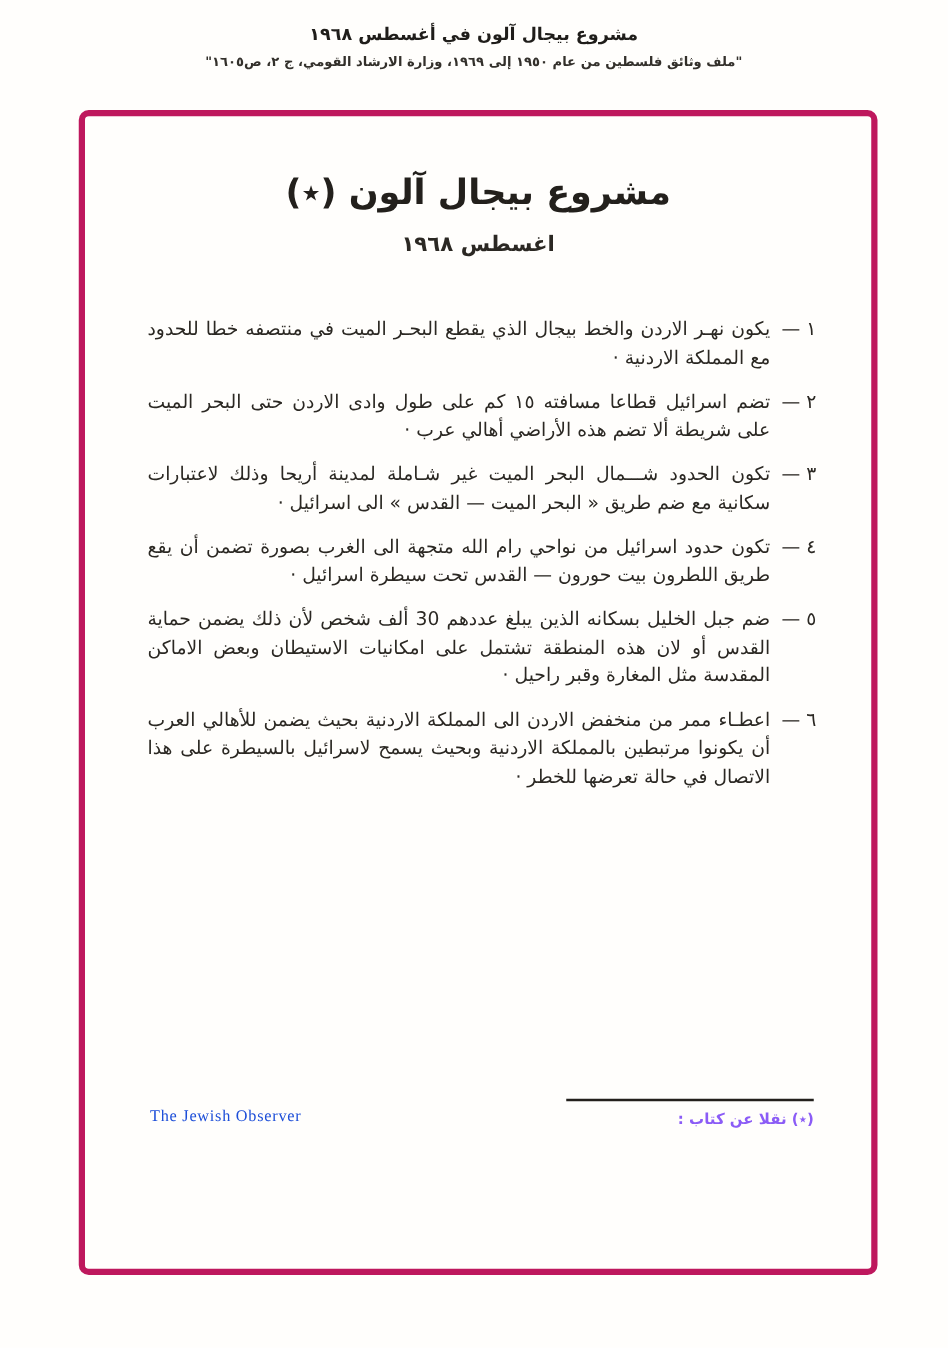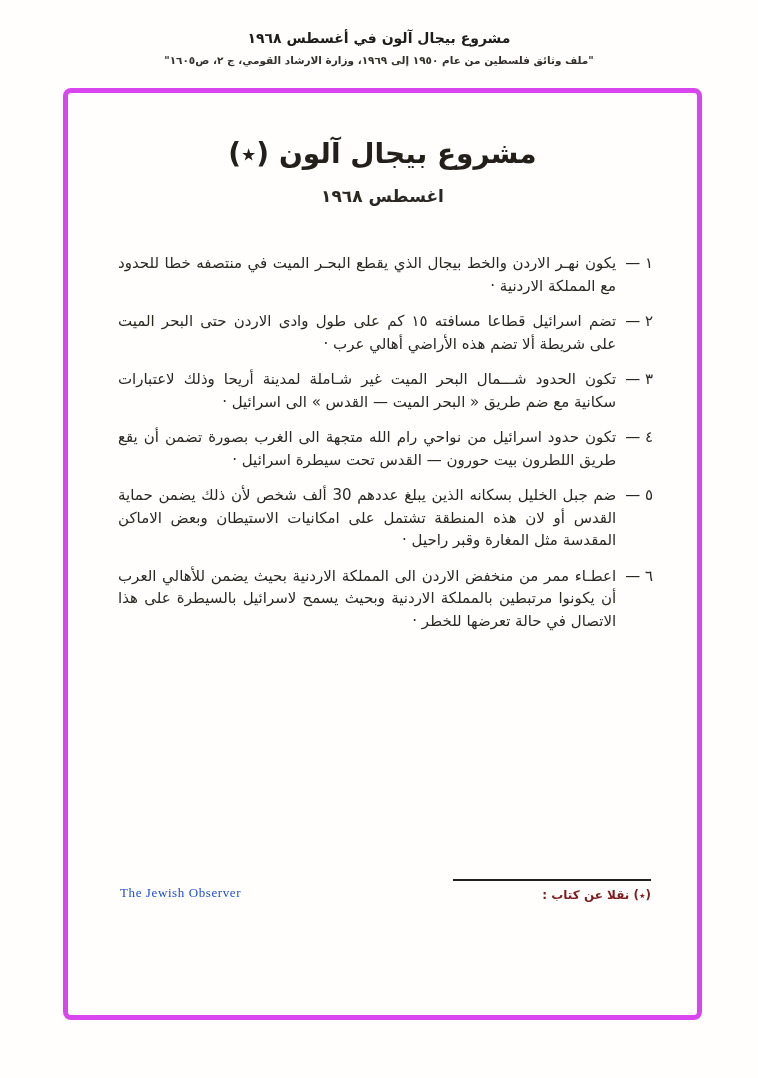--- a/index.html
+++ b/index.html
@@ -7,30 +7,30 @@
   body {
     background: #ffffff;
     font-family: "DejaVu Sans", sans-serif;
     color: #2b2823;
     position: relative;
     overflow: hidden;
   }
   .page { position: absolute; inset: 0; background: #fffefc; }
 
   
-  .page-header { text-align: center; padding-top: 30px; direction: rtl; }
+  .page-header { text-align: center; padding-top: 20px; direction: rtl; }
   .hdr-title { font-size: 14px; font-weight: bold; letter-spacing: 0.5px; color: #1f1d1a; }
   .hdr-subtitle { font-size: 10.5px; font-weight: bold; margin-top: 8px; color: #33302b; }
 
   
   .green-box {
     position: absolute;
     left: 63px; top: 88px;
     width: 639px; height: 932px;
-    border: 5px solid #d946ef;
+    border: 5px solid #be185d;
     border-radius: 8px;
     background: #fffefc;
   }
 
   .doc-title {
     text-align: center;
     direction: rtl;
     font-size: 28px;
     font-weight: bold;
     margin-top: 44px;
@@ -74,21 +74,21 @@
   .footnote-rule {
     width: 198px;
     border-top: 2px solid #23201c;
   }
   .footnote-text {
     direction: rtl;
     text-align: right;
     font-size: 12px;
     font-weight: bold;
     margin-top: 7px;
-    color: #7f1d1d;
+    color: #8b5cf6;
   }
 </style>
 </head>
 <body>
 
 <div class="page">
 
   <header class="page-header">
     <div class="hdr-title">مشروع بيجال آلون في أغسطس ١٩٦٨</div>
     <div class="hdr-subtitle">"ملف وثائق فلسطين من عام ١٩٥٠ إلى ١٩٦٩، وزارة الارشاد القومي، ج ٢، ص١٦٠٥"</div>

